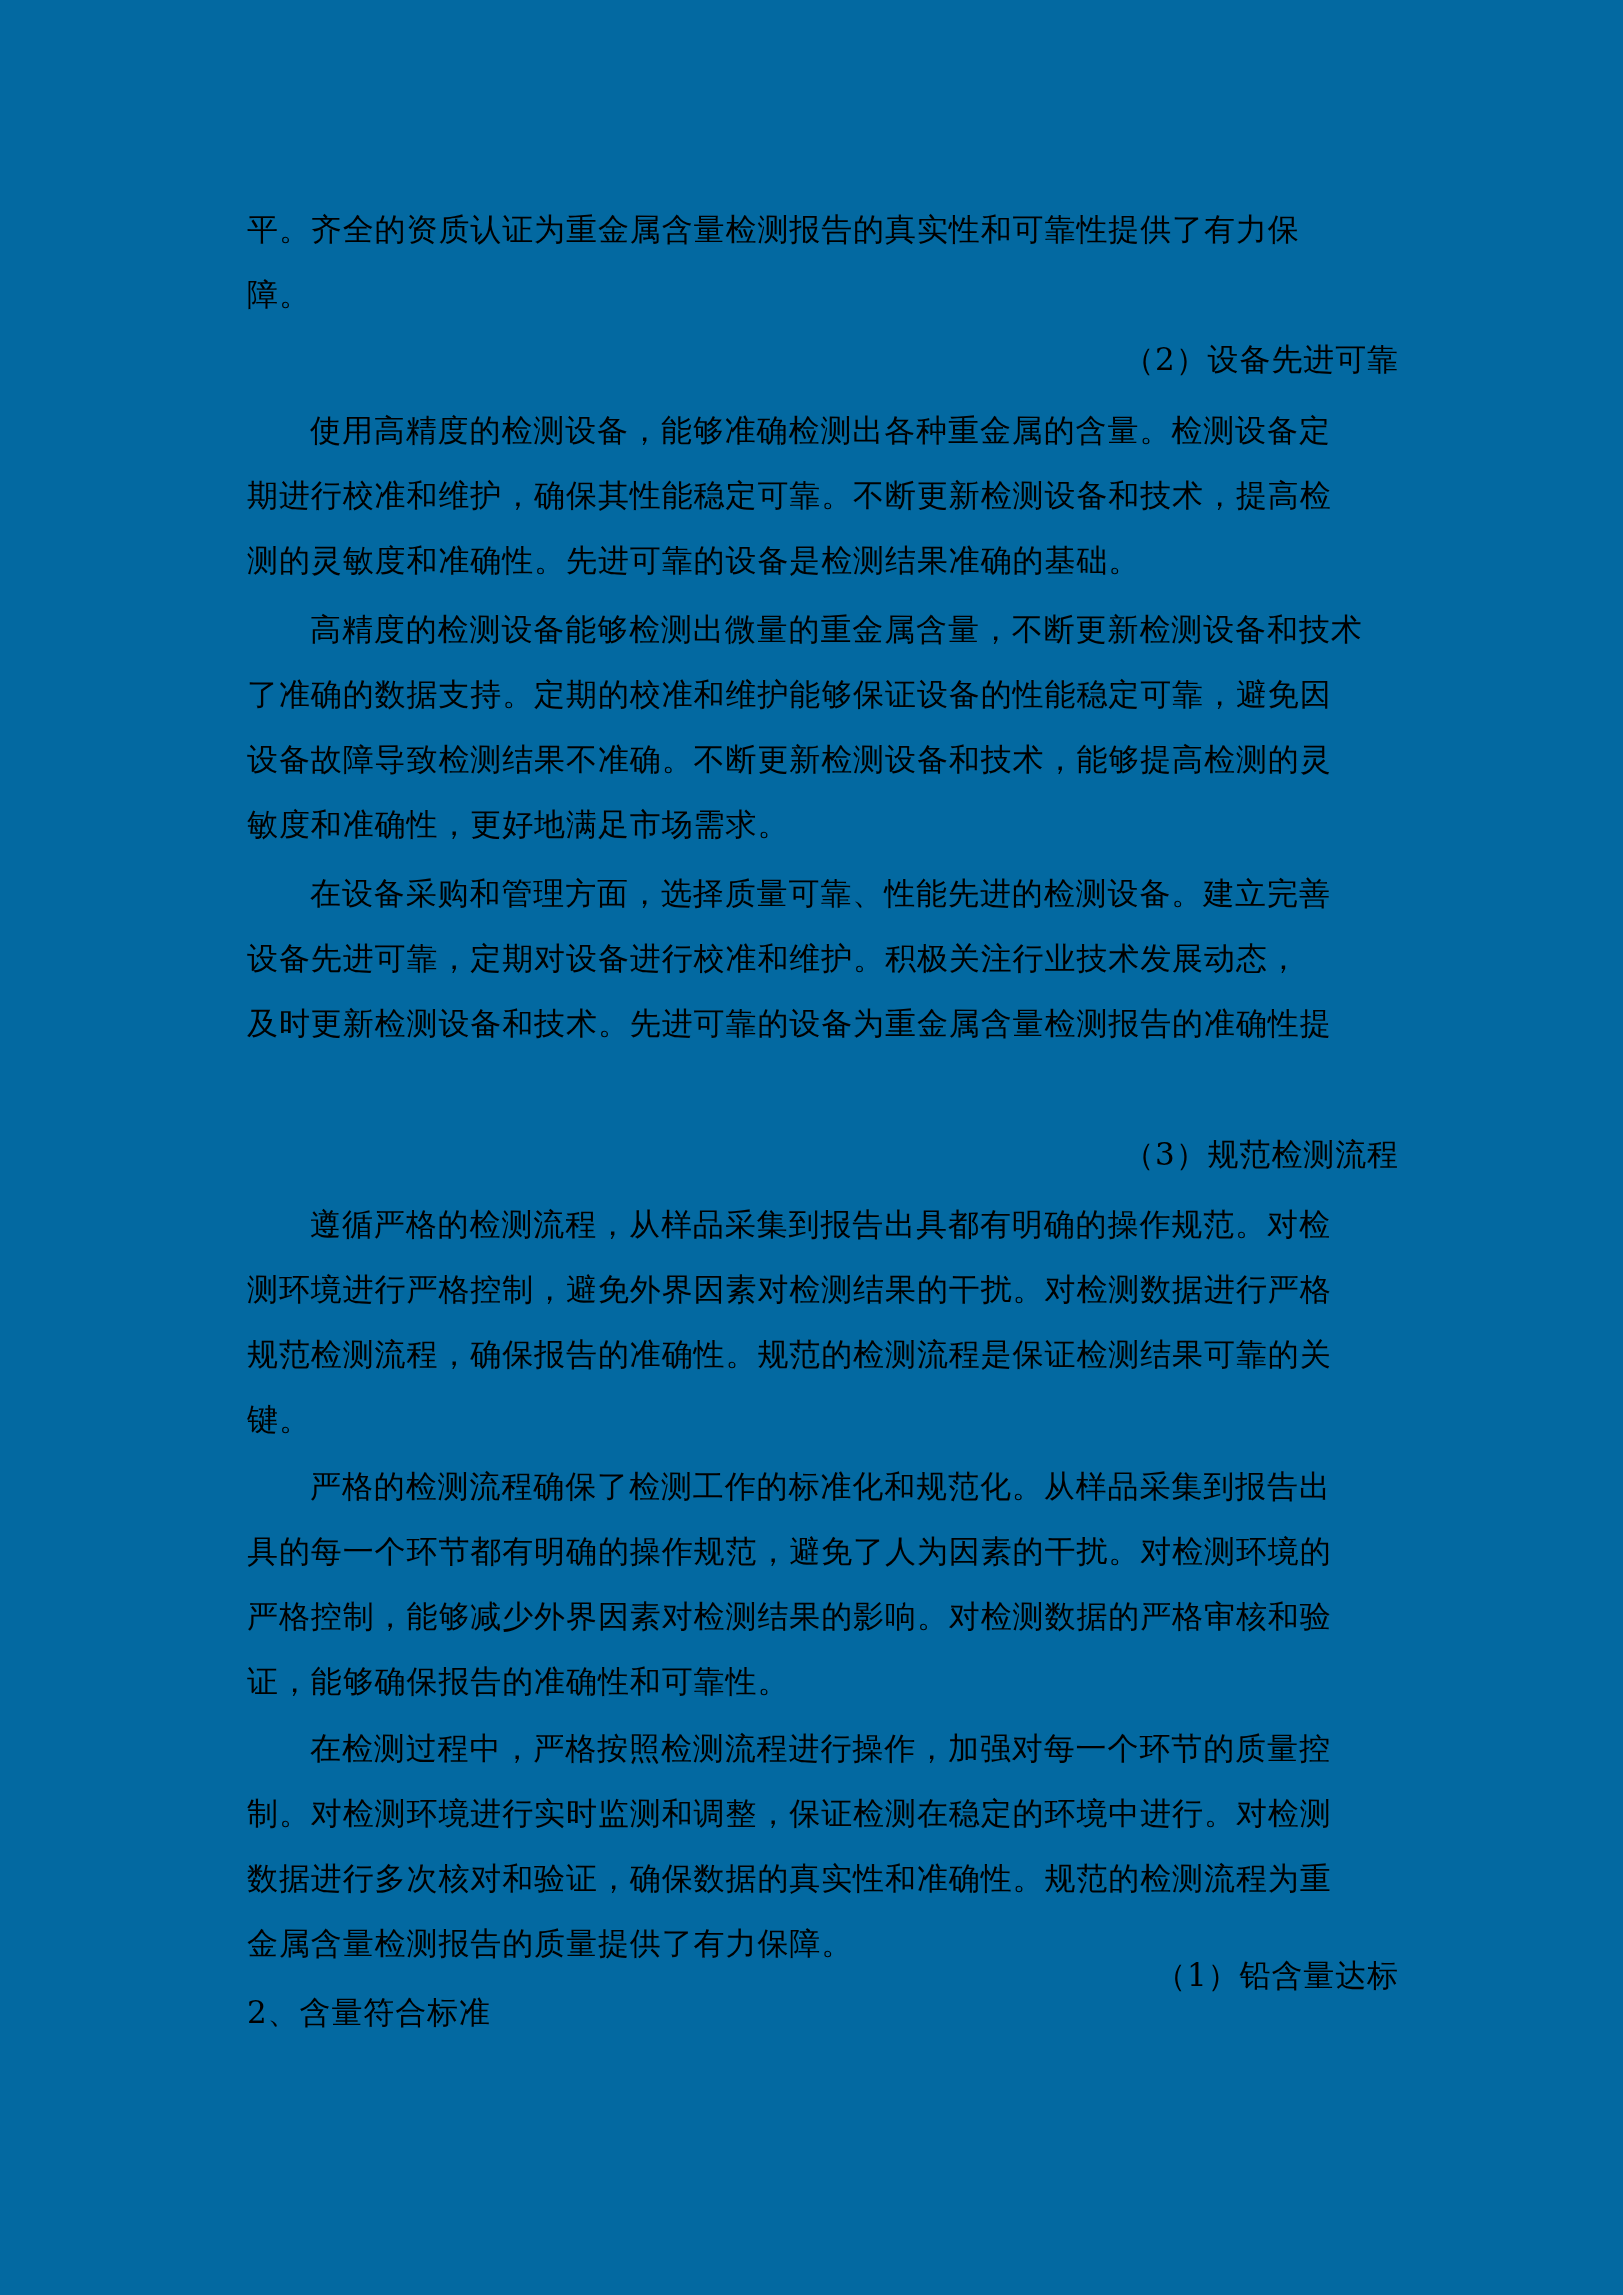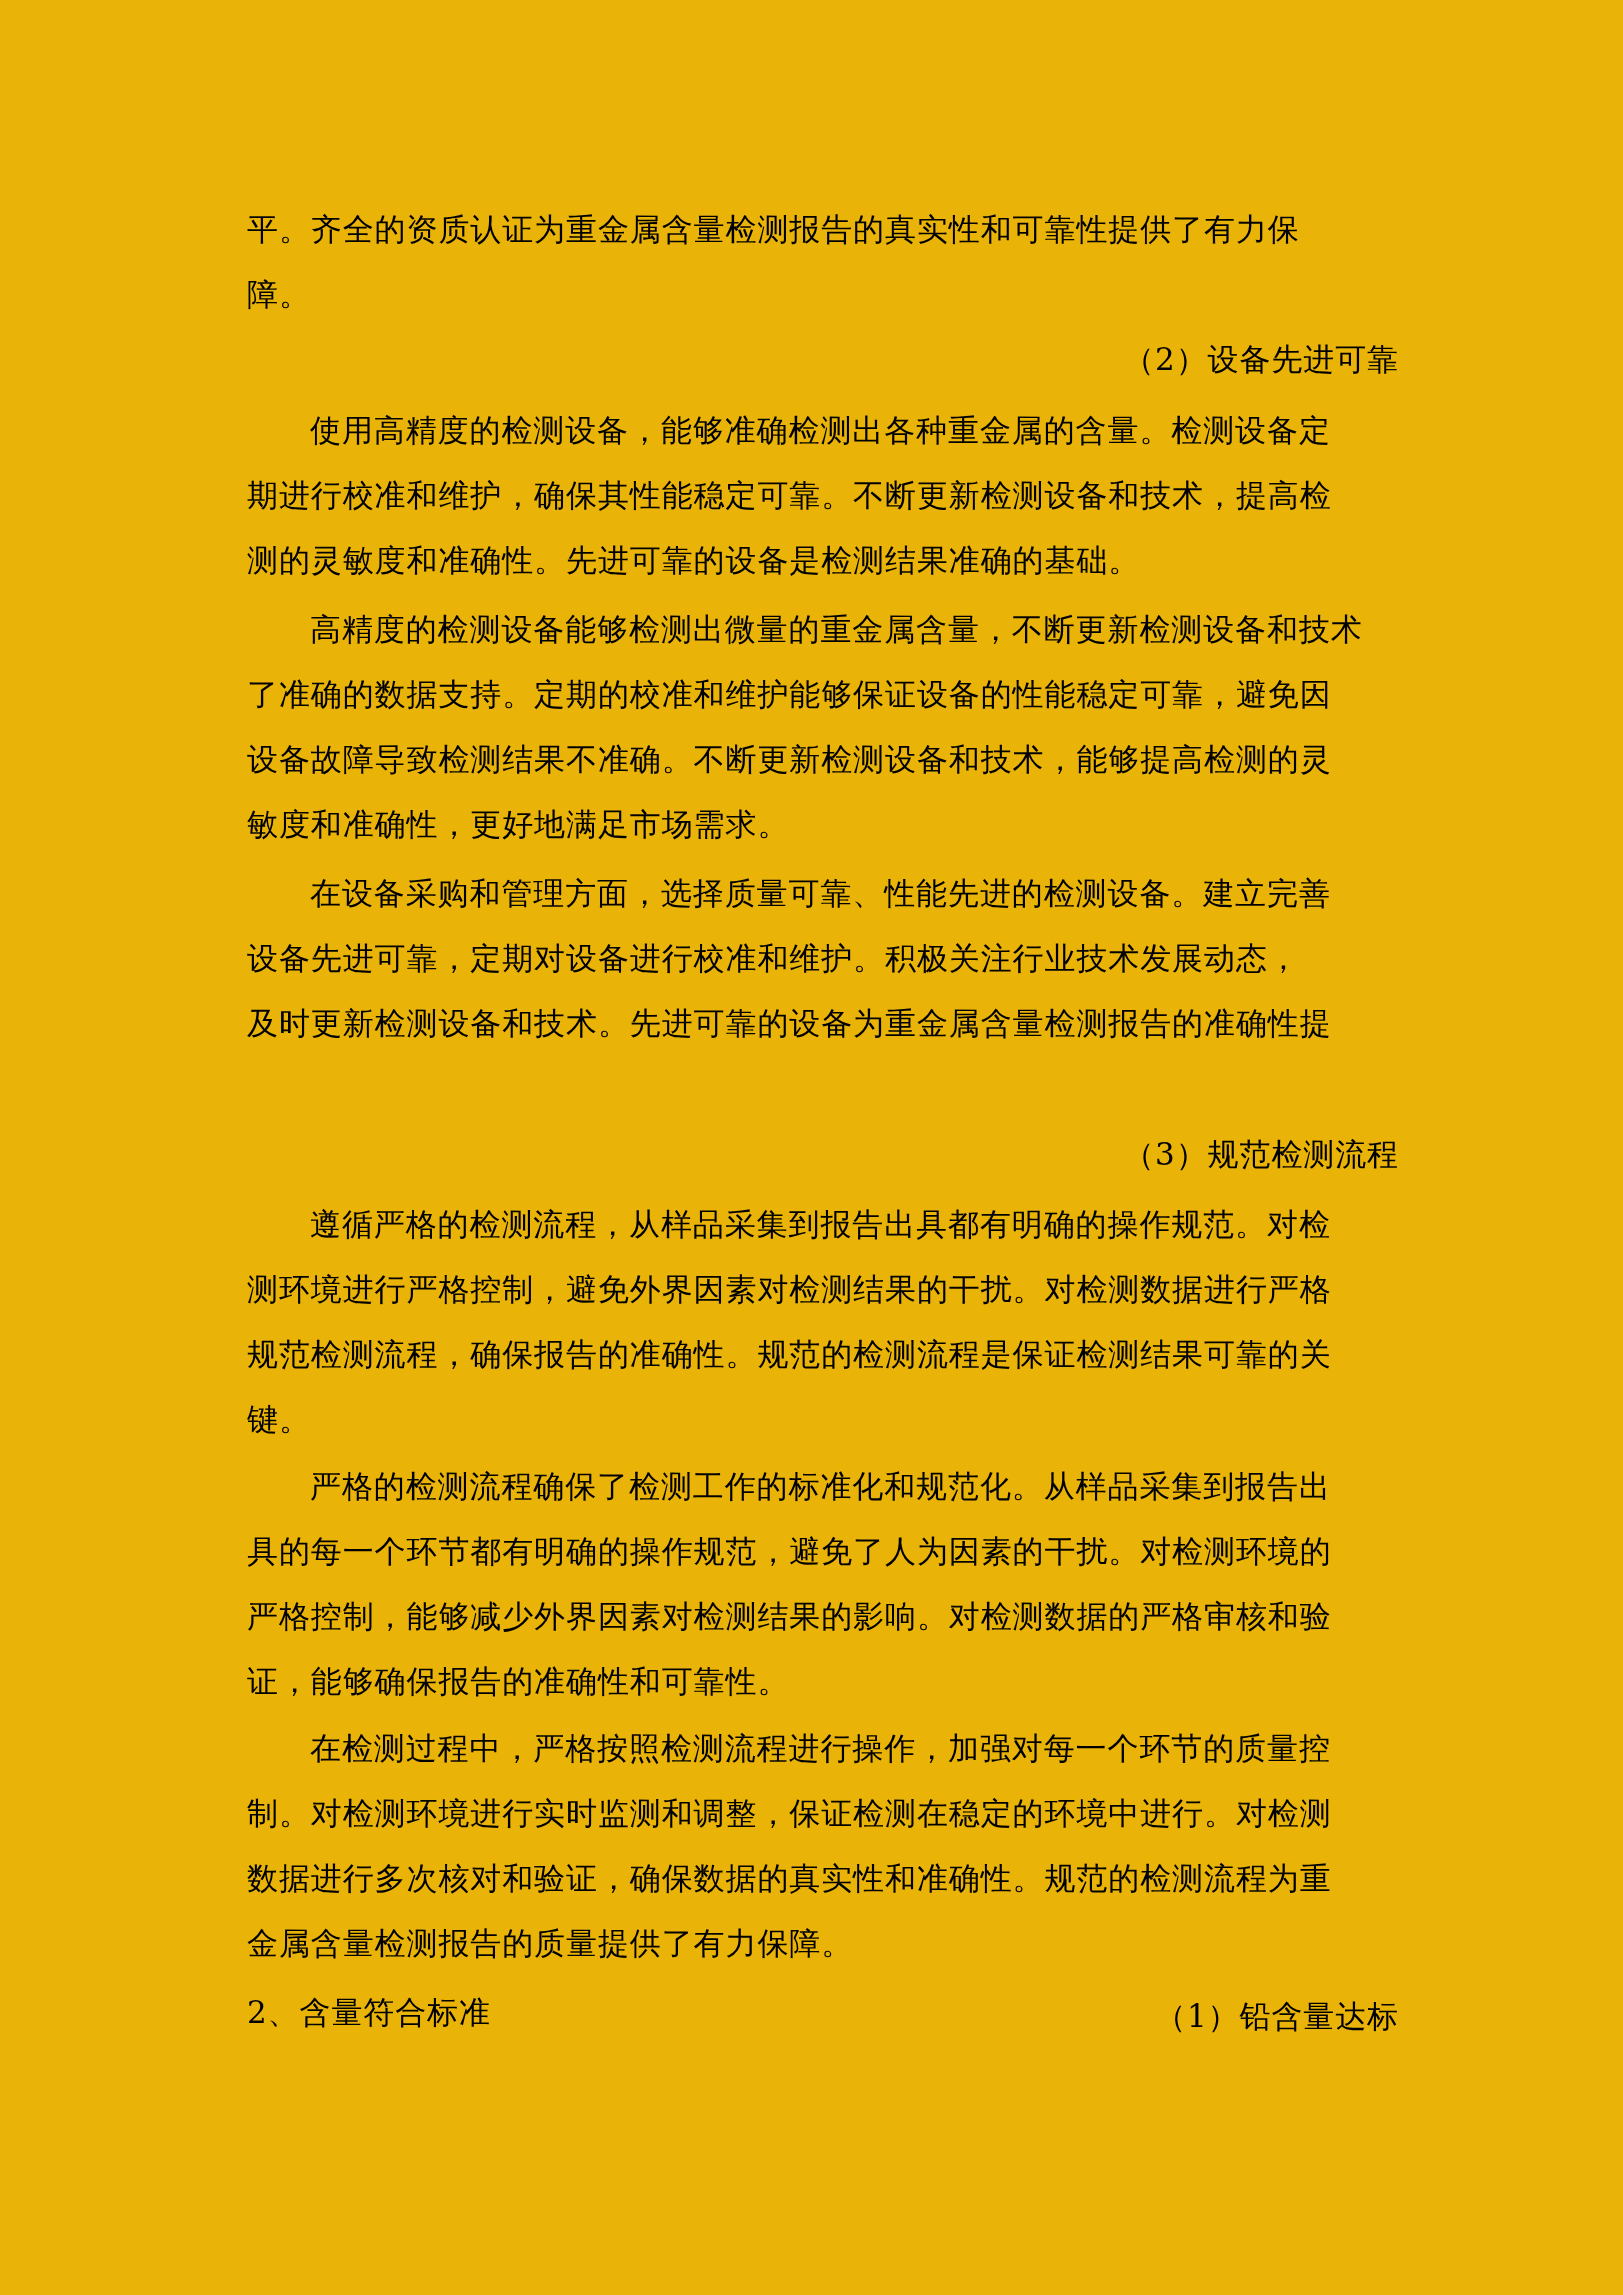--- a/index.html
+++ b/index.html
@@ -13,21 +13,21 @@
     position: relative;
     overflow: hidden;
     font-family: "DejaVu Serif", "Liberation Serif", serif;
     color: #000000;
   }
   .page {
     position: absolute;
     left: 0; top: 0;
     width: 1623px;
     height: 2295px;
-    background: #eab308;
+    background: #0369a1;
   }
   .block {
     position: absolute;
     left: 247px;
     width: 1152px;
   }
   .line {
     display: block;
     height: 65px;
     line-height: 65px;
@@ -93,18 +93,18 @@
     <span class="line indent">在检测过程中，严格按照检测流程进行操作，加强对每一个环节的质量控</span>
     <span class="line">制。对检测环境进行实时监测和调整，保证检测在稳定的环境中进行。对检测</span>
     <span class="line">数据进行多次核对和验证，确保数据的真实性和准确性。规范的检测流程为重</span>
     <span class="line">金属含量检测报告的质量提供了有力保障。</span>
   </div>
 
   <div class="block" style="top:1980px">
     <span class="line">2、含量符合标准</span>
   </div>
 
-  <div class="block" style="top:1984px">
+  <div class="block" style="top:1943px">
     <span class="line heading-sub">（1）铅含量达标</span>
   </div>
 
 </div>
 
 
 </body></html>

